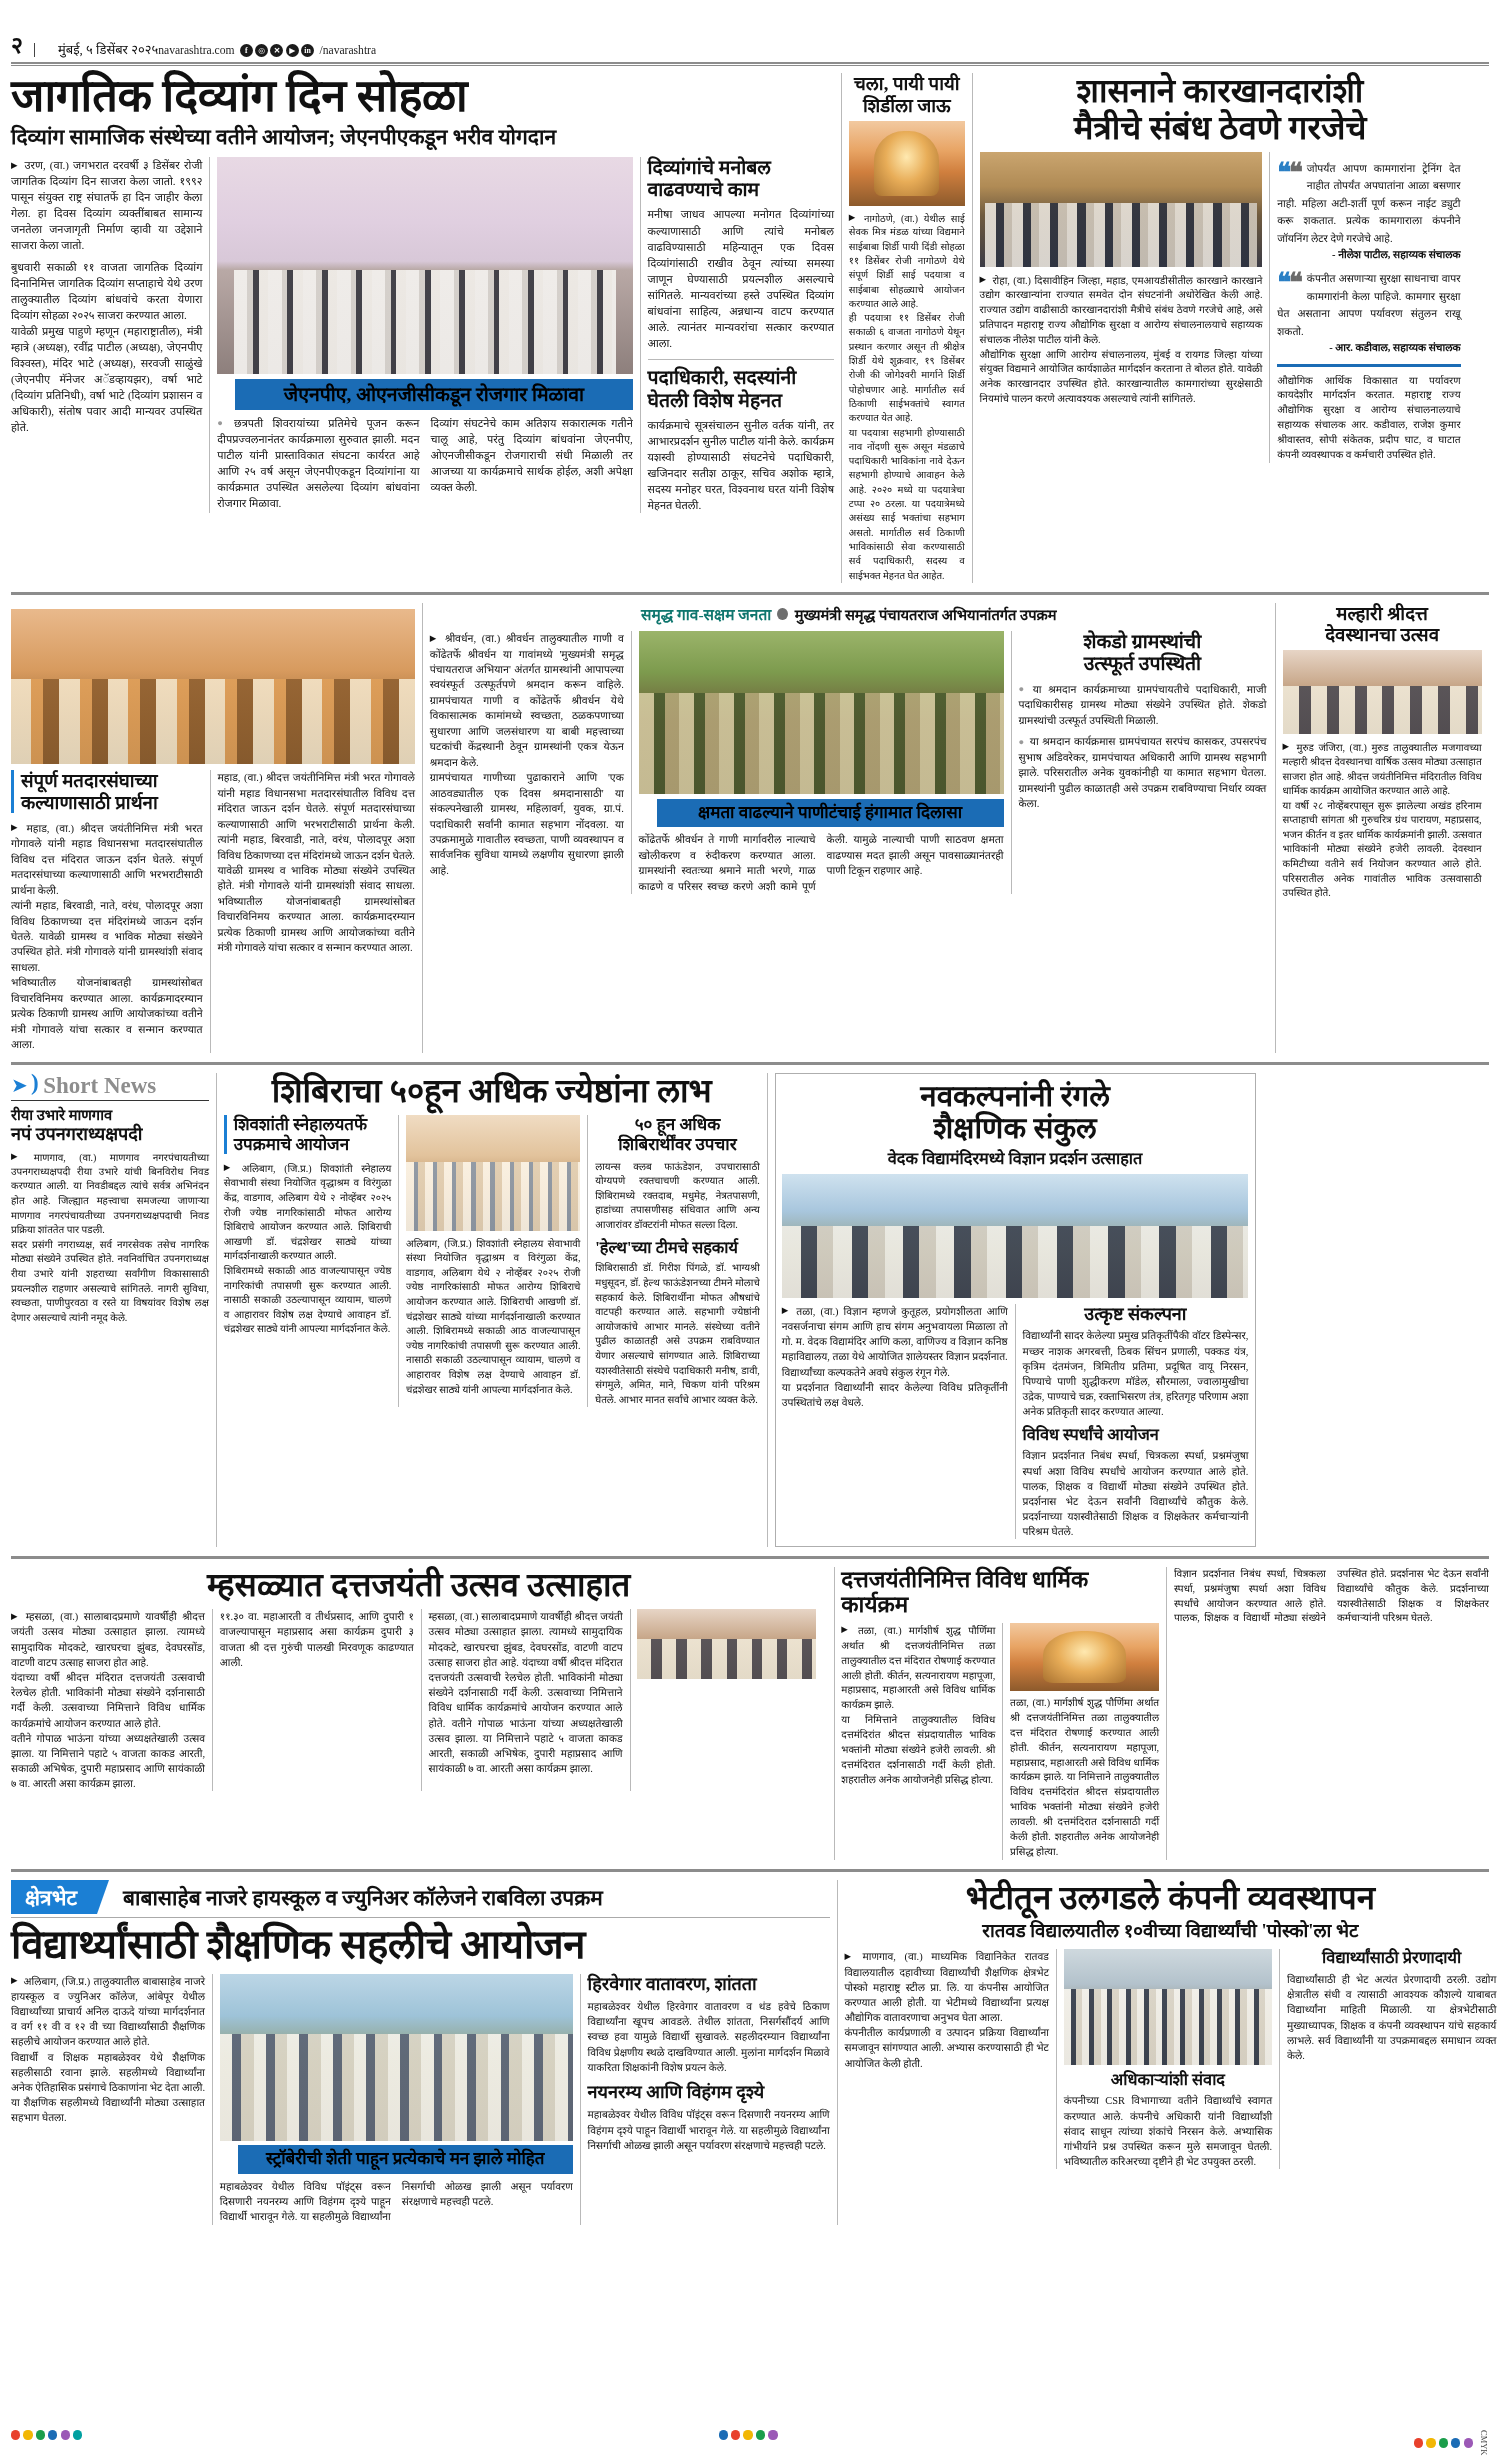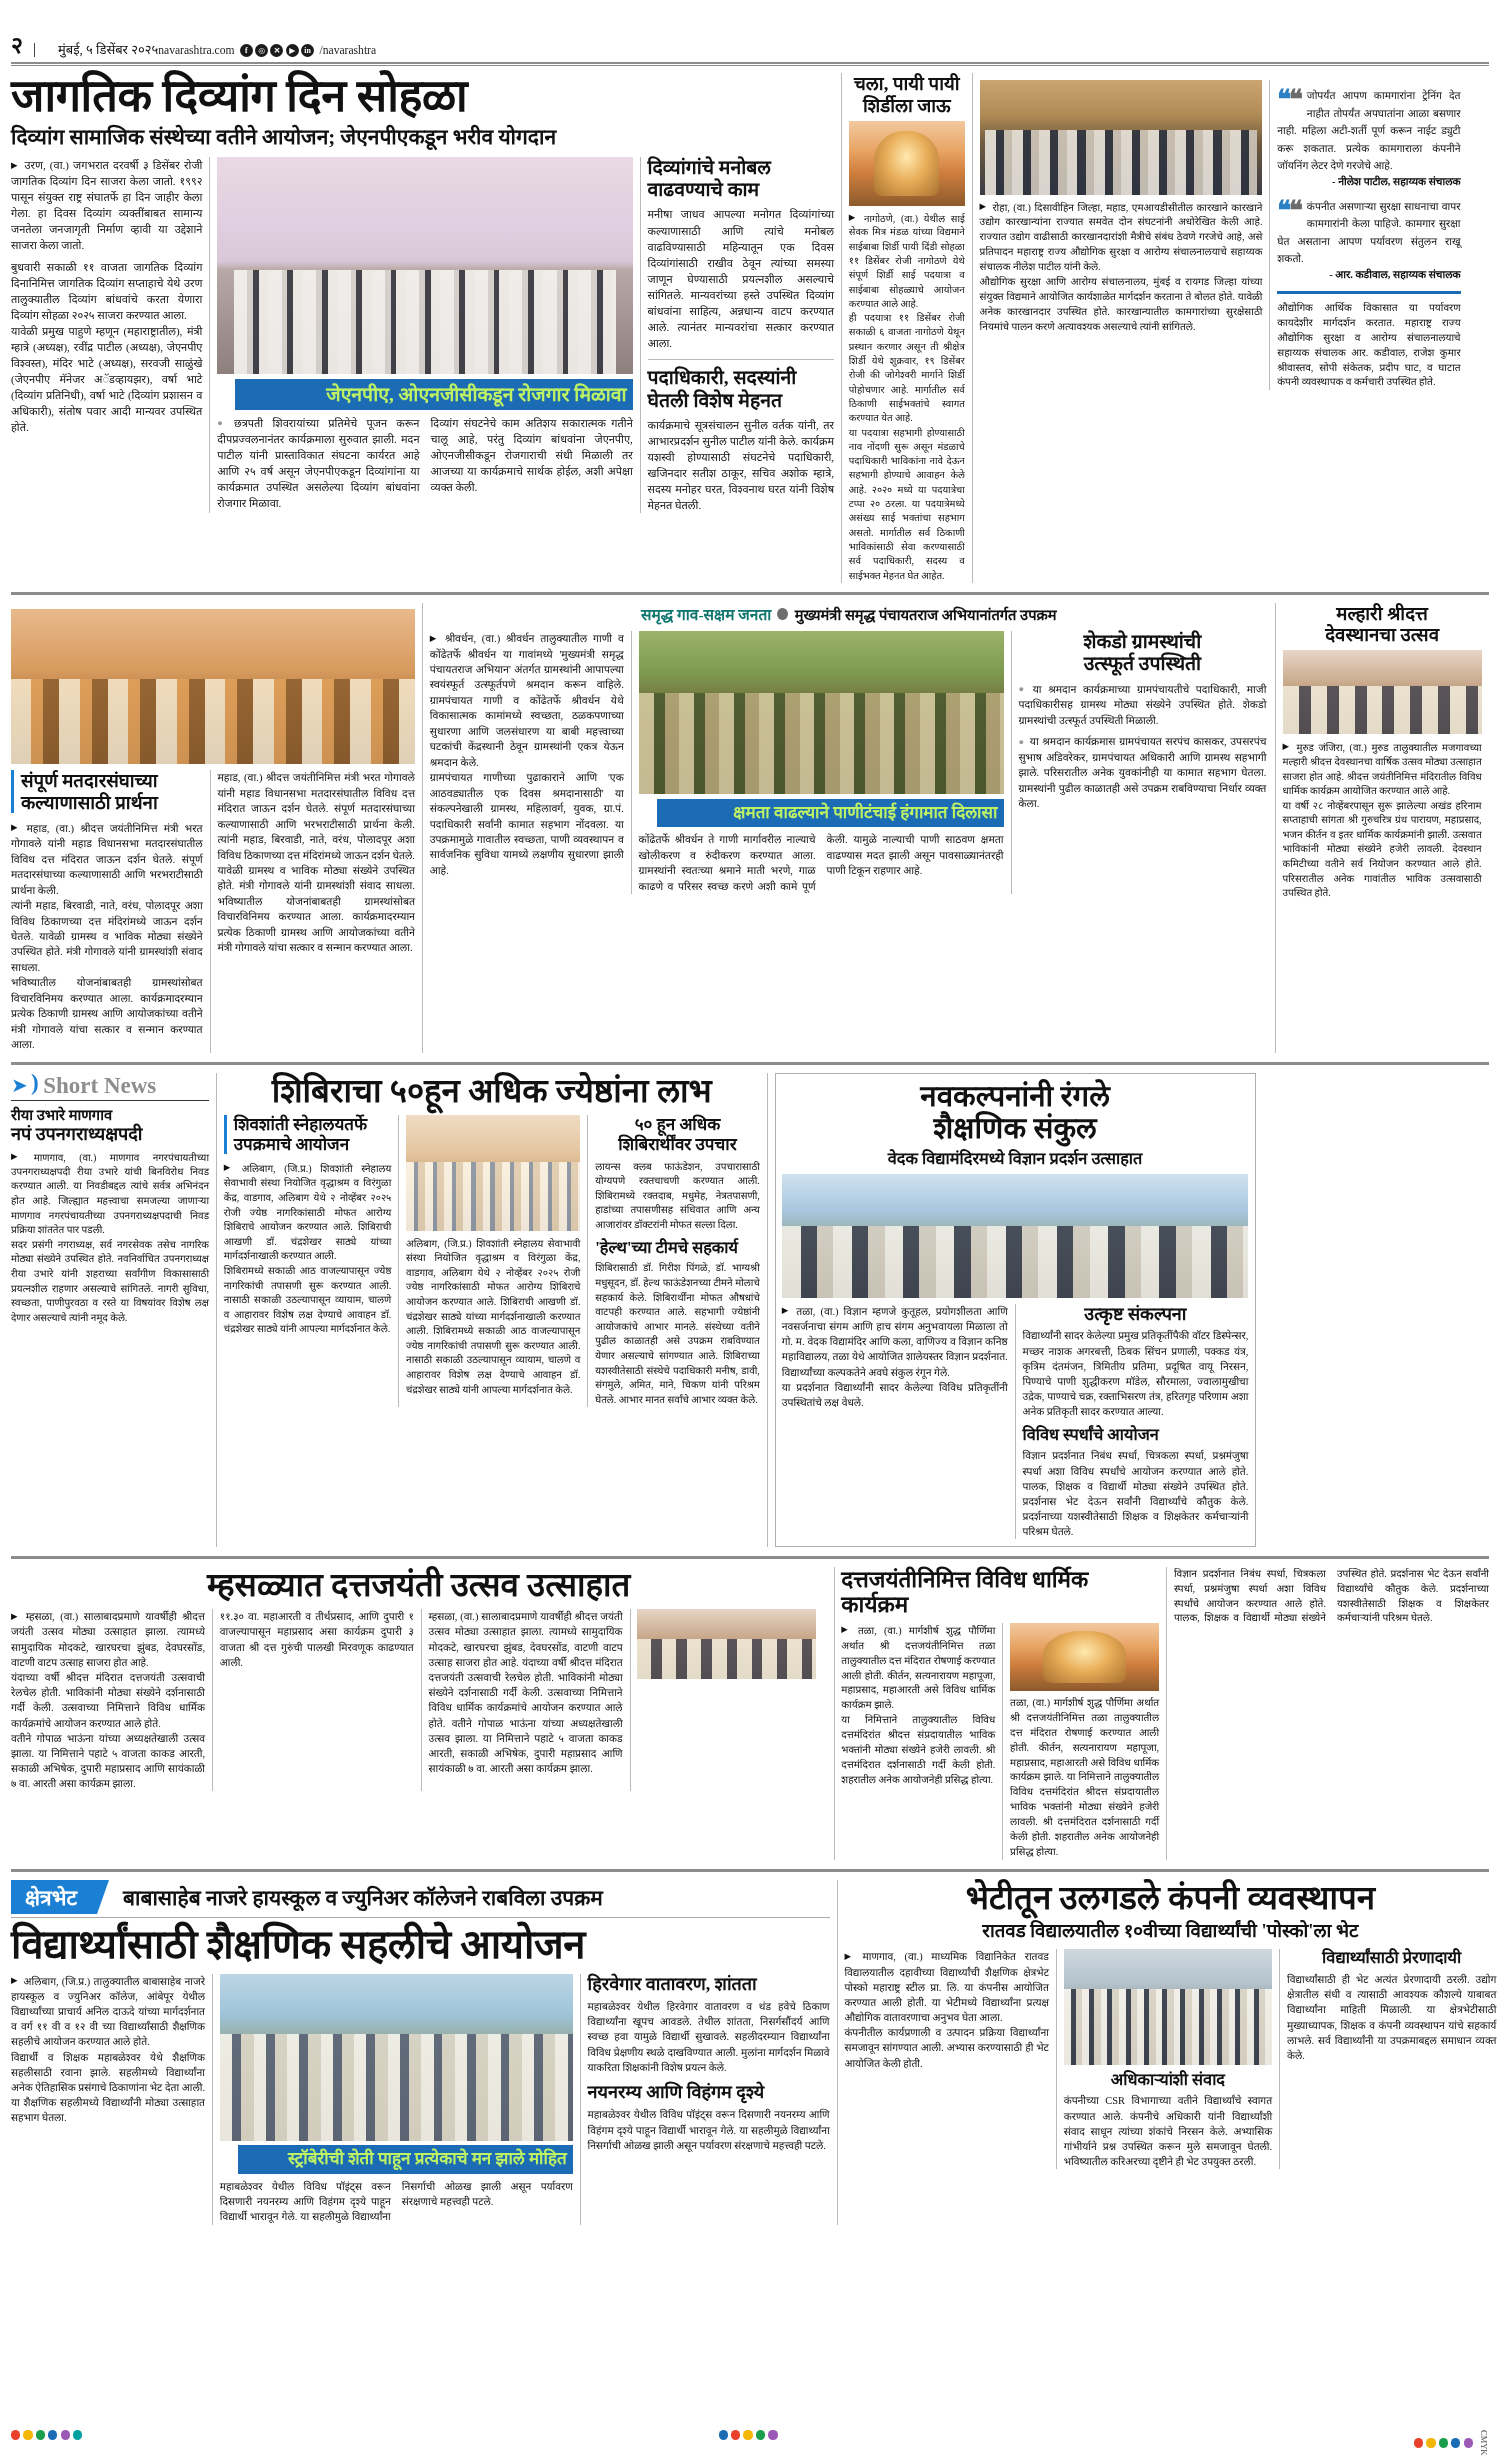--- a/index.html
+++ b/index.html
@@ -79,22 +79,22 @@
       background: repeating-linear-gradient(90deg,#f5f2ea 0 3.5%,#5c6577 3.5% 6%,#dcd6c7 6% 9.5%); opacity:.92;}
   .p-group { background: linear-gradient(180deg,#cfd9de 0%,#b3c2cc 30%,#8e8f7e 58%,#4a4a42 100%); }
   .p-group::after { content:""; position:absolute; left:0; right:0; bottom:0; height:66%;
       background: repeating-linear-gradient(90deg,#f6f3ec 0 3.2%,#39404e 3.2% 5.6%,#ded7c9 5.6% 8.8%); opacity:.93;}
   .p-small1 { background: linear-gradient(180deg,#e7d5c6 0%,#c9a98c 40%,#7e6346 100%); }
   .p-small1::after { content:""; position:absolute; left:0; right:0; bottom:0; height:58%;
       background: repeating-linear-gradient(90deg,#f1ead9 0 8%,#4c4a52 8% 14%); opacity:.88;}
 
   
   .cap-bar {
-    background: #1b6cb5; color: #bef264; font-size: 19.4px; font-weight: bold;
-    text-align: right; padding: 3.9px 6.2px; line-height: 1.2; margin-left: 18px;
+    background: #1b6cb5; color: #000000; font-size: 19.4px; font-weight: bold;
+    text-align: center; padding: 3.9px 6.2px; line-height: 1.2; margin-left: 18px;
   }
 
   
   .bullets { display: flex; gap: 11px; margin-top: 6.2px; }
   .bullets > div { flex: 1; font-size: 11px; line-height: 1.45; text-align: justify; }
   .bul::before { content:"\25CF"; color:#9a9a9a; font-size: 9.3px; margin-right:4.7px; vertical-align:0.8px;}
 
   
   .quote-blk { margin-top: 7.8px; font-size: 11.6px; line-height: 1.5; text-align: justify; }
   .qmark { color:#2b7fc4; font-size: 26px; font-weight: bold; line-height: .6; letter-spacing:-2.3px;
@@ -201,20 +201,22 @@
           <div class="ph-in"></div>
         </div>
       <div class="body-txt sm lead" style="margin-top:4.7px; white-space:pre-line; font-size:9.8px;">नागोठणे, (वा.) येथील साई सेवक मित्र मंडळ यांच्या विद्यमाने साईबाबा शिर्डी पायी दिंडी सोहळा ११ डिसेंबर रोजी नागोठणे येथे संपूर्ण शिर्डी साई पदयात्रा व साईबाबा सोहळ्याचे आयोजन करण्यात आले आहे.
 ही पदयात्रा ११ डिसेंबर रोजी सकाळी ६ वाजता नागोठणे येथून प्रस्थान करणार असून ती श्रीक्षेत्र शिर्डी येथे शुक्रवार, १९ डिसेंबर रोजी की जोगेश्वरी मार्गाने शिर्डी पोहोचणार आहे. मार्गातील सर्व ठिकाणी साईभक्तांचे स्वागत करण्यात येत आहे.
 या पदयात्रा सहभागी होण्यासाठी नाव नोंदणी सुरू असून मंडळाचे पदाधिकारी भाविकांना नावे देऊन सहभागी होण्याचे आवाहन केले आहे. २०२० मध्ये या पदयात्रेचा टप्पा २० ठरला. या पदयात्रेमध्ये असंख्य साई भक्तांचा सहभाग असतो. मार्गातील सर्व ठिकाणी भाविकांसाठी सेवा करण्यासाठी सर्व पदाधिकारी, सदस्य व साईभक्त मेहनत घेत आहेत.</div>
     </div>
 
     <div class="vsep"></div>
 
     <div style="width:481px;">
+      <div class="hl-lg ctr" style="white-space:pre-line;">शासनाने कारखानदारांशी
+मैत्रीचे संबंध ठेवणे गरजेचे</div>
       <div class="cols" style="margin-top:6.2px;">
         <div style="width:287px;">
           <div class="photo p-meet" style="height:115px;">
               <div class="ph-in"></div>
             </div>
           <div class="body-txt sm lead" style="margin-top:5.4px; white-space:pre-line; font-size:10.2px;">रोहा, (वा.) दिसावीहिन जिल्हा, महाड, एमआयडीसीतील कारखाने कारखाने उद्योग कारखान्यांना राज्यात समवेत दोन संघटनांनी अधोरेखित केली आहे. राज्यात उद्योग वाढीसाठी कारखानदारांशी मैत्रीचे संबंध ठेवणे गरजेचे आहे, असे प्रतिपादन महाराष्ट्र राज्य औद्योगिक सुरक्षा व आरोग्य संचालनालयाचे सहाय्यक संचालक नीलेश पाटील यांनी केले.
 औद्योगिक सुरक्षा आणि आरोग्य संचालनालय, मुंबई व रायगड जिल्हा यांच्या संयुक्त विद्यमाने आयोजित कार्यशाळेत मार्गदर्शन करताना ते बोलत होते. यावेळी अनेक कारखानदार उपस्थित होते. कारखान्यातील कामगारांच्या सुरक्षेसाठी नियमांचे पालन करणे अत्यावश्यक असल्याचे त्यांनी सांगितले.</div>
         </div>
         <div class="vsep"></div>
         <div style="width:186px;">

